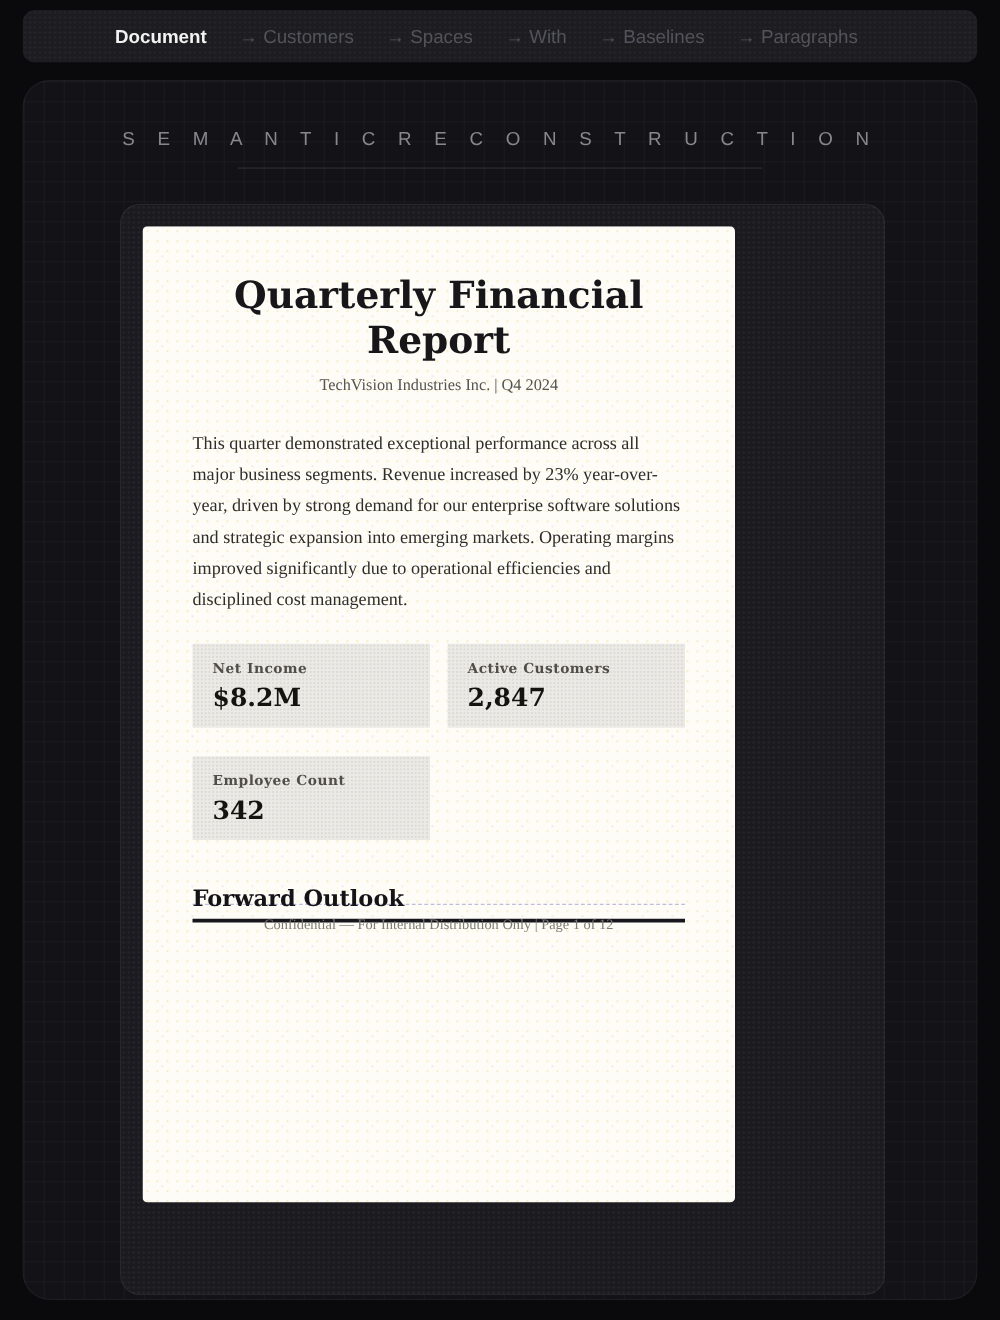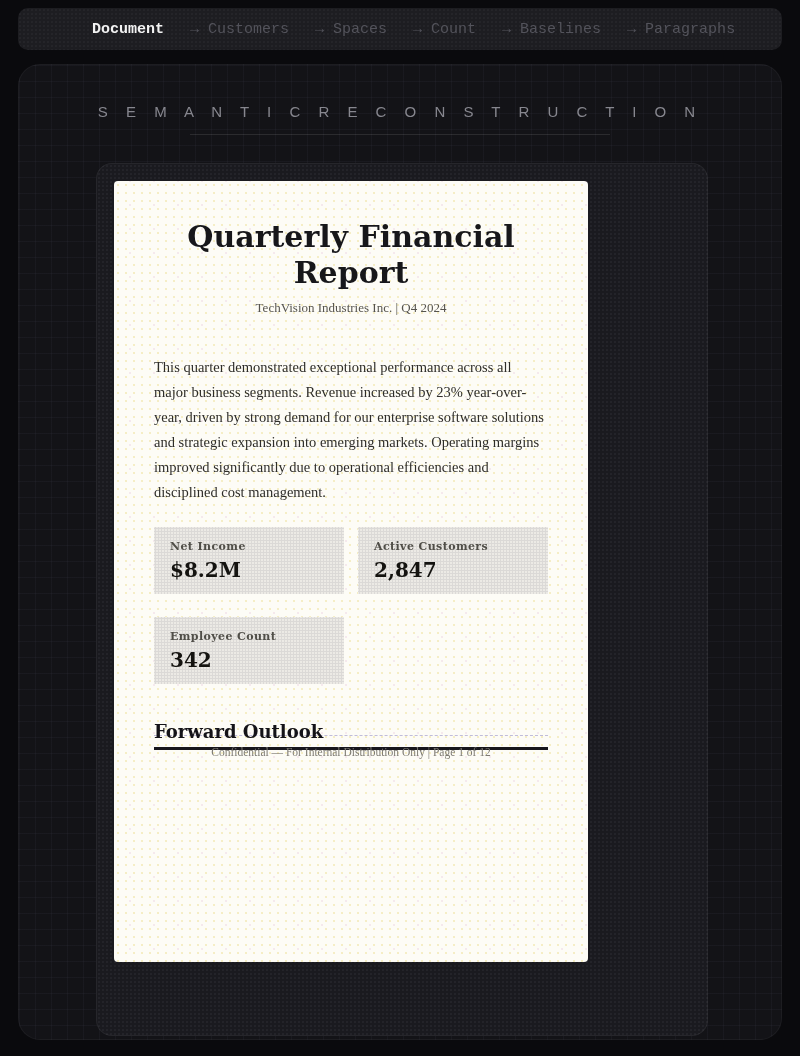--- a/index.html
+++ b/index.html
@@ -12,21 +12,21 @@
 
   
   .topnav {
     position:absolute; left:18px; top:8px; width:764px; height:42px;
     background:#1d1d21;
     background-image:radial-gradient(rgba(160,160,190,0.05) 1px, transparent 1.1px);
     background-size:4px 4px;
     border-radius:10px;
     display:flex; align-items:center;
     padding-left:74px; gap:26px;
-    font-family:Liberation Mono, monospace;
+    font-family:Liberation Sans, sans-serif;
     font-size:15px;
   }
   .nav-item { color:#53535b; cursor:pointer; white-space:nowrap; }
   .nav-item.active { color:#f2f2f2; font-weight:700; }
 
   
   .stage {
     position:absolute; left:18px; top:64px; width:764px; height:976px;
     background-color:#131317;
     background-image:
@@ -85,21 +85,21 @@
   .section-head {
     margin-top:34px;
     font-family:"DejaVu Serif", serif;
     font-size:18px; line-height:24px; font-weight:700;
     color:#141318;
     padding-bottom:3px;
     border-bottom:3px solid #17161c;
   }
   .section-head.fo { margin-top:36px; }
   .body-par {
-    margin-top:38px;
+    margin-top:26px;
     font-size:14.5px; line-height:25px;
     color:#2e2d29;
   }
   .body-par.last { margin-top:22px; }
 
   
   .kpi-grid {
     margin-top:22px;
     display:grid;
     grid-template-columns:1fr 1fr;
@@ -135,21 +135,21 @@
     color:#7d7a72;
   }
 </style>
 </head>
 <body>
 
 <nav class="topnav">
   <span class="nav-item active">Document</span>
   <span class="nav-item">→ Customers</span>
   <span class="nav-item">→ Spaces</span>
-  <span class="nav-item">→ Count</span>
+  <span class="nav-item">→ With</span>
   <span class="nav-item">→ Baselines</span>
   <span class="nav-item">→ Paragraphs</span>
 </nav>
 
 <main class="stage">
   <div class="stage-title">S E M A N T I C   R E C O N S T R U C T I O N</div>
   <div class="stage-divider"></div>
 
   <section class="doc-frame">
     <article class="paper">

